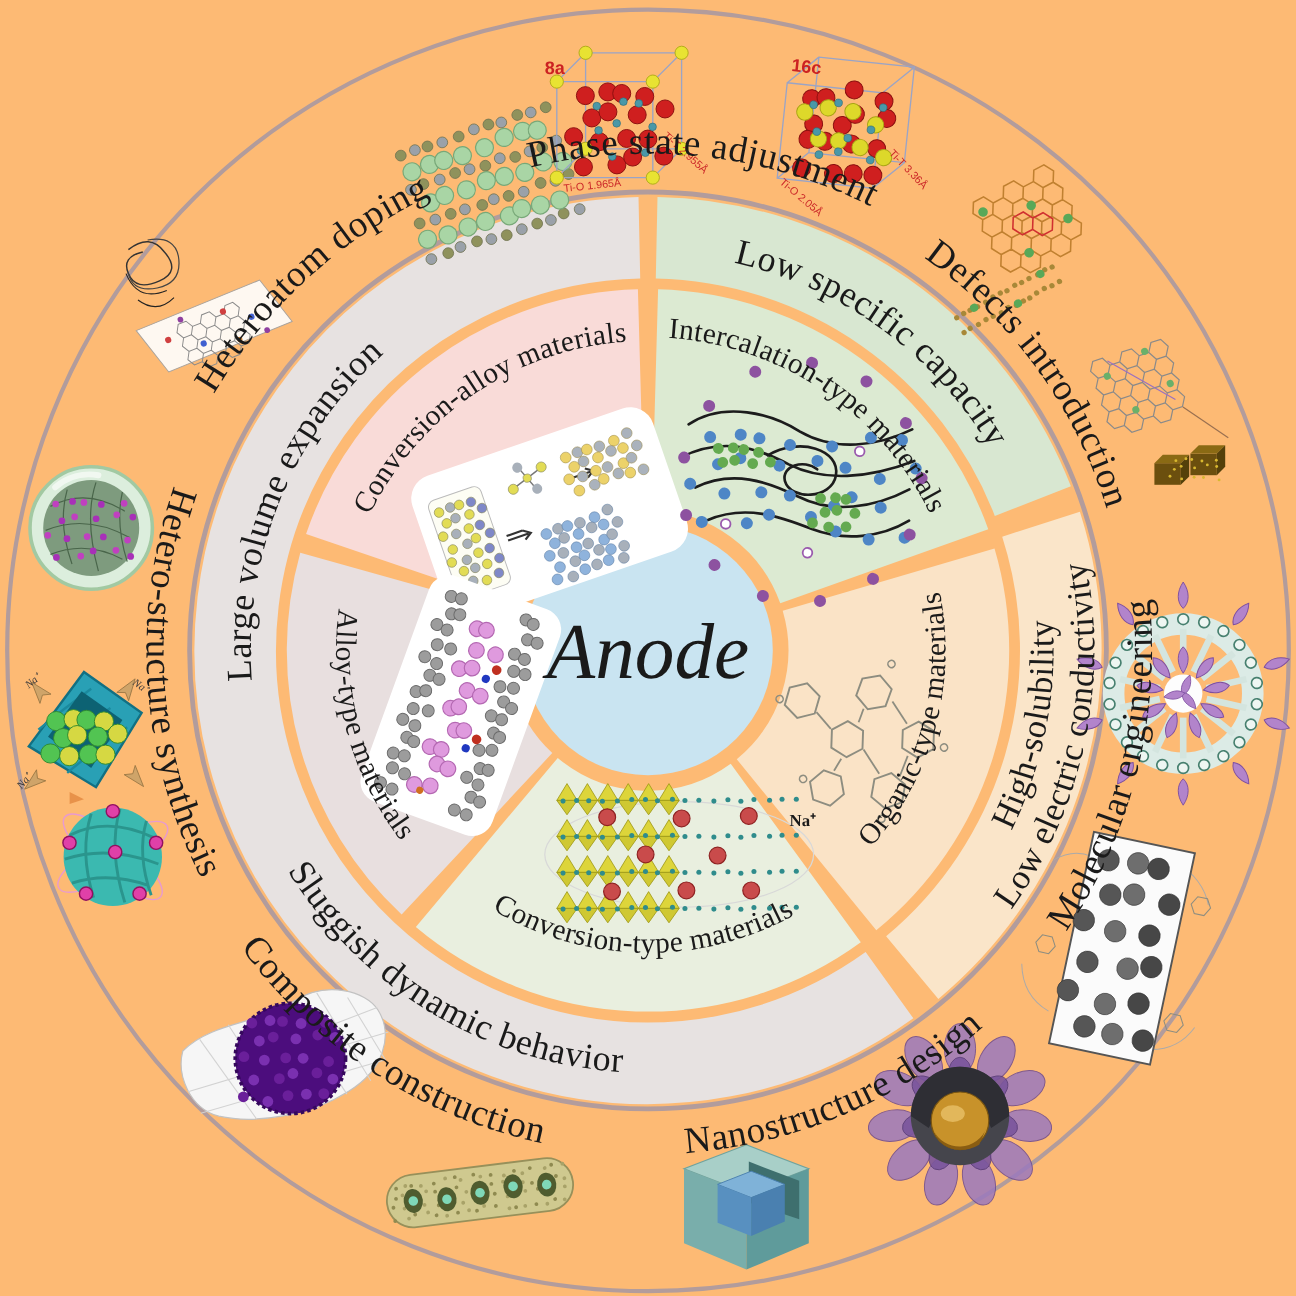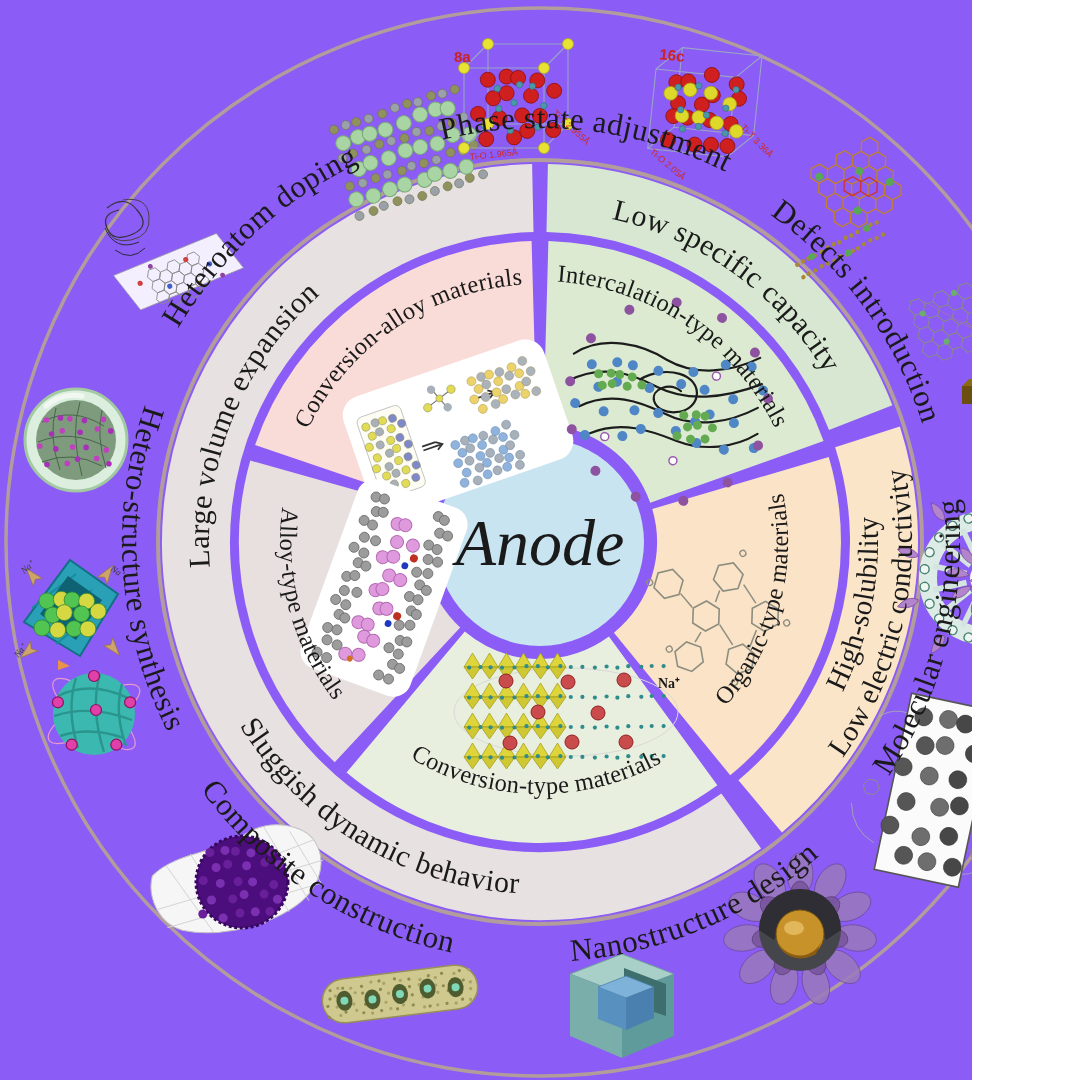--- a/index.html
+++ b/index.html
@@ -1,16 +1,16 @@
 <!DOCTYPE html>
 <html><head>
 <meta charset="utf-8">
 <style>
   html,body{margin:0;padding:0;background:#fff;}
-  #stage{width:972px;height:1080px;position:relative;background:#8b5cf6;overflow:hidden;}
+  #stage{width:1080px;height:1080px;position:relative;background:#fdba74;overflow:hidden;}
   svg{display:block;}
   text{font-family:"Liberation Serif", serif; fill:#1a1a1a;}
   .outer-label{font-size:31px;letter-spacing:.5px;}
   .ring-label{font-size:30px;letter-spacing:.4px;}
   .ring-label2{font-size:29px;letter-spacing:.3px;}
   .wedge-label{font-size:24.5px;letter-spacing:.2px;}
   .center-label{font-size:66px;font-style:italic;}
   .anno-red{font-size:9px;fill:#cc2a2a;font-family:"Liberation Sans",sans-serif;}
   .anno-red-big{font-size:15px;fill:#cc2222;font-family:"Liberation Sans",sans-serif;font-weight:bold;}
   .anno-na{font-size:14px;font-weight:bold;}

